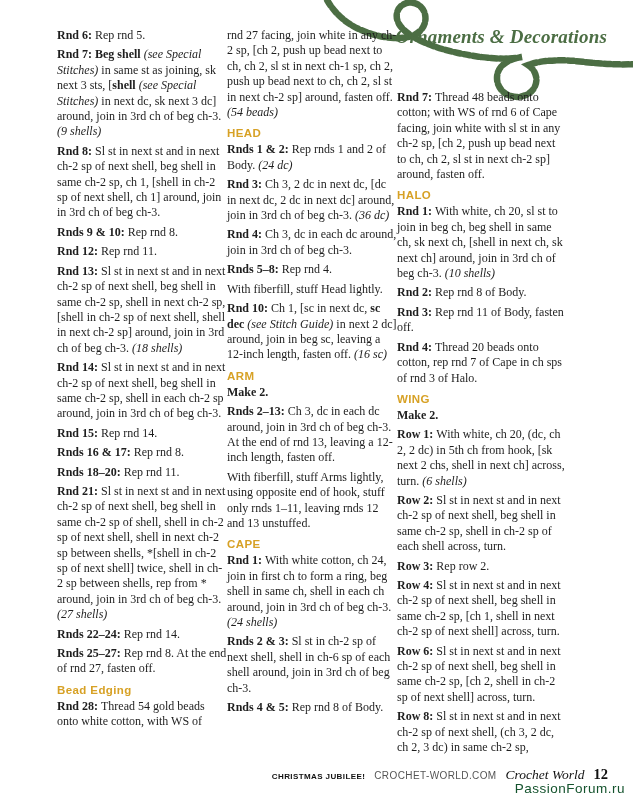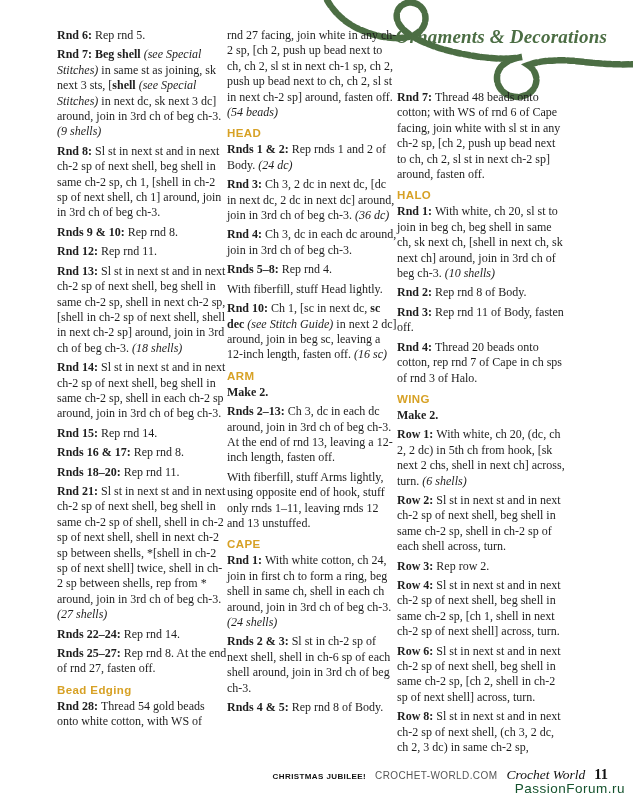--- a/index.html
+++ b/index.html
@@ -143,18 +143,18 @@
         <p class="para"><span class="s-b">Row 4: </span><span>Sl st in next st and in next ch-2 sp of next shell, beg shell in same ch-2 sp, [ch 1, shell in next ch-2 sp of next shell] across, turn.</span></p>
         <p class="para"><span class="s-b">Row 6: </span><span>Sl st in next st and in next ch-2 sp of next shell, beg shell in same ch-2 sp, [ch 2, shell in ch-2 sp of next shell] across, turn.</span></p>
         <p class="para"><span class="s-b">Row 8: </span><span>Sl st in next st and in next ch-2 sp of next shell, (ch 3, 2 dc, ch 2, 3 dc) in same ch-2 sp,</span></p>
       </div>
   </div>
 
   <div class="footer">
     <span class="feature">CHRISTMAS JUBILEE!</span>
     <span class="website">CROCHET-WORLD.COM</span>
     <span class="magazine">Crochet World</span>
-    <span class="pageno">11</span>
+    <span class="pageno">12</span>
   </div>
 
   <div class="watermark">PassionForum.ru</div>
 
 </div>
 
 </body></html>

